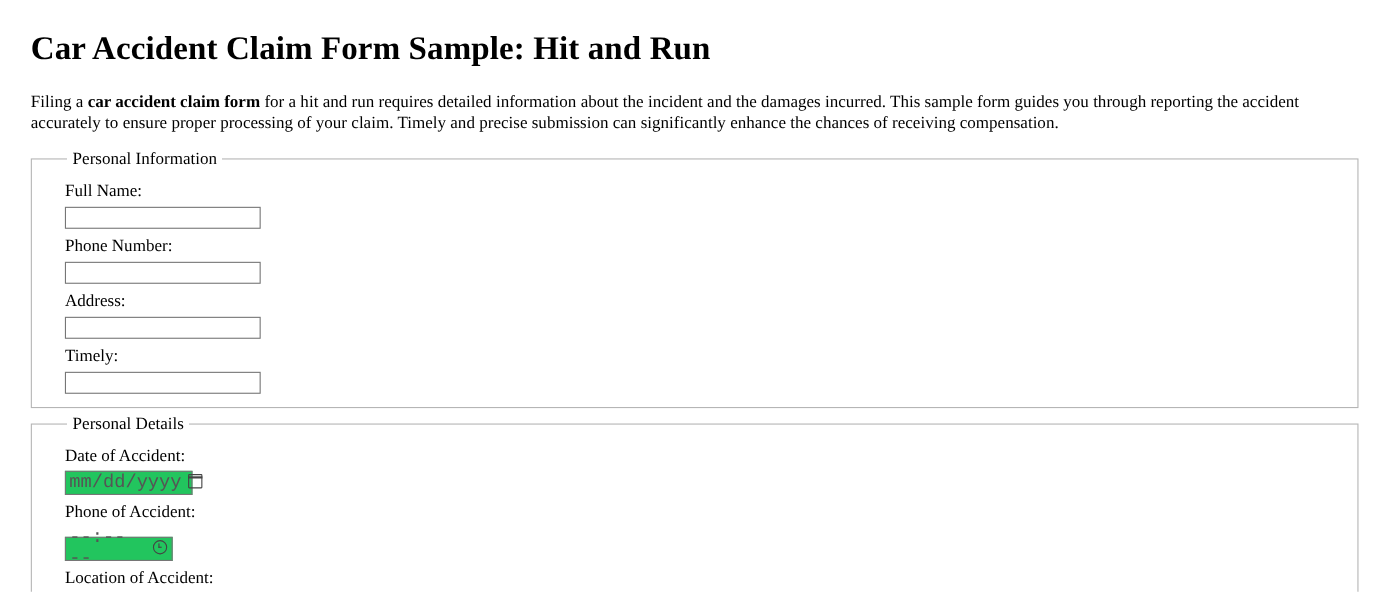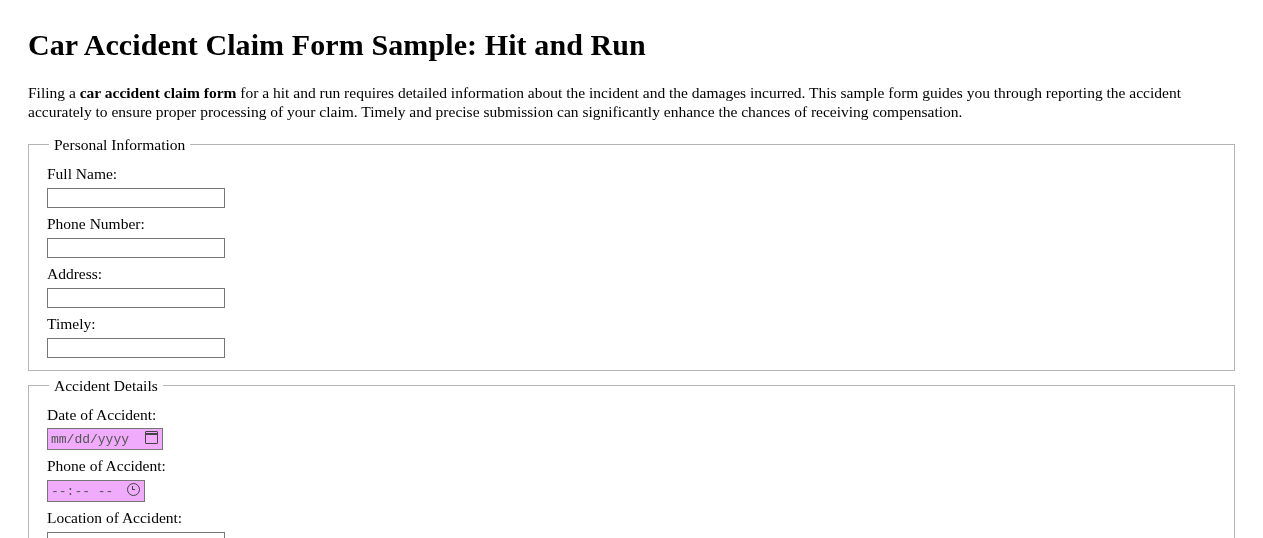--- a/index.html
+++ b/index.html
@@ -30,21 +30,21 @@
     line-height: 1.22;
     margin: 0 0 14px 0;
     max-width: 1196px;
   }
   p.intro b {
     font-weight: bold;
   }
   fieldset.section {
     border: 1px solid #b5b5b5;
     margin: 0 0 6px 0;
-    padding: 4px 12px 12px 16px;
+    padding: 4px 12px 12px 28px;
     box-sizing: border-box;
   }
   fieldset.section legend {
     font-size: 15.5px;
     padding: 0 5px;
     margin-left: 4px;
   }
   .field {
     margin: 6px 0 0 2px;
   }
@@ -65,23 +65,23 @@
     padding: 1px 3px;
     border-radius: 0;
   }
   .date-input, .time-input {
     display: inline-flex;
     align-items: center;
     justify-content: space-between;
     height: 22px;
     box-sizing: border-box;
     border: 1px solid #767676;
-    background: #f0abfc;
+    background: #22c55e;
     font-family: "Liberation Mono", "DejaVu Sans Mono", monospace;
-    font-size: 13px;
+    font-size: 17px;
     color: #555555;
     padding: 1px 4px 1px 3px;
   }
   .date-input { width: 116px; }
   .time-input { width: 98px; }
   .picker-glyph {
     font-size: 12px;
     color: #3a3a3a;
     margin-left: 6px;
     line-height: 1;
@@ -152,21 +152,21 @@
       <input class="text-input" type="text" value="" style="">
     </div>
 
     <div class="field">
       <label class="field-label">Timely:</label>
       <input class="text-input" type="text" value="" style="">
     </div>
   </fieldset>
 
   <fieldset class="section section-2">
-    <legend>Accident Details</legend>
+    <legend>Personal Details</legend>
 
     <div class="field">
       <label class="field-label">Date of Accident:</label>
       <div class="date-input">
         <span>mm/dd/yyyy</span>
         <span class="picker-glyph"><span class="cal-ico"></span></span>
       </div>
     </div>
 
     <div class="field">

